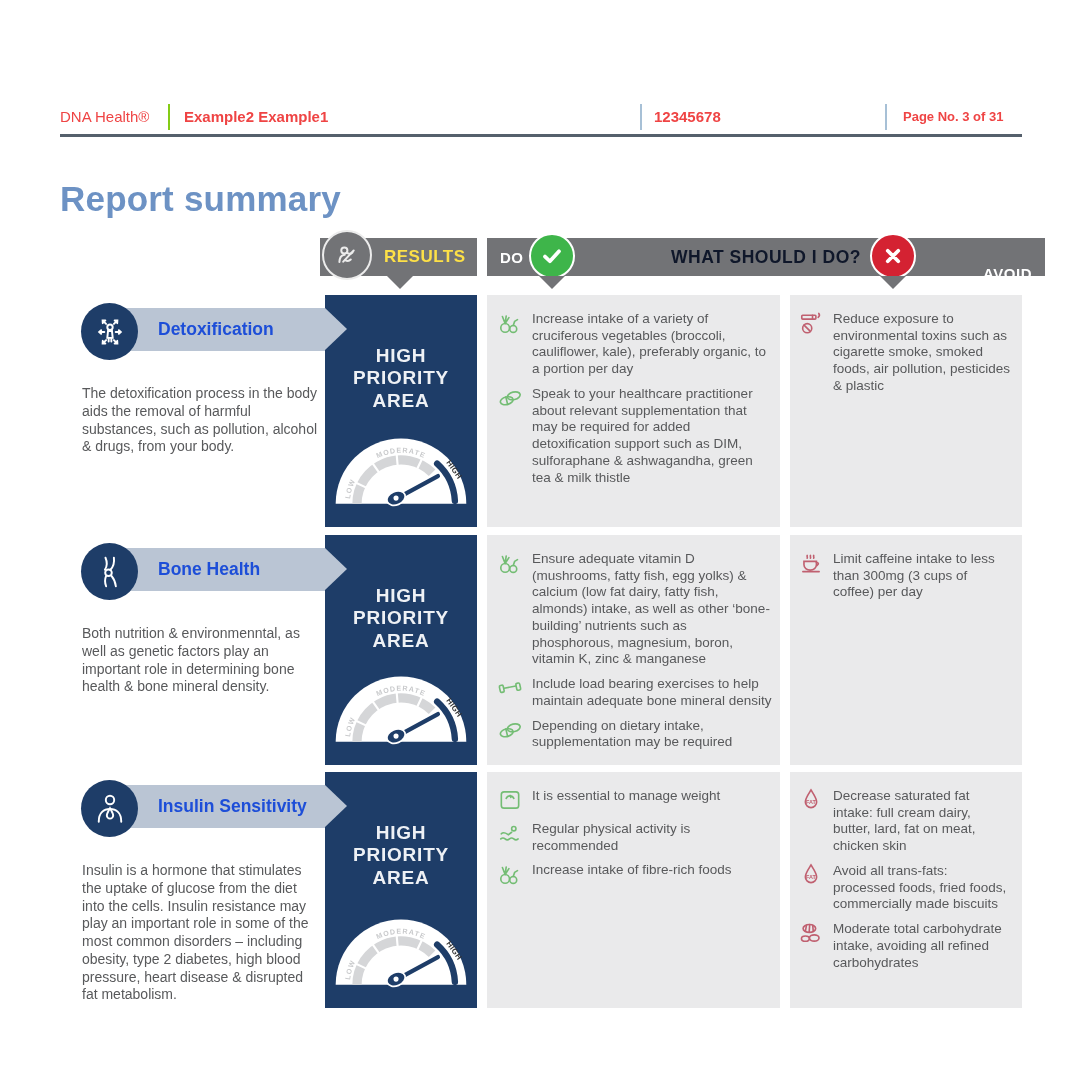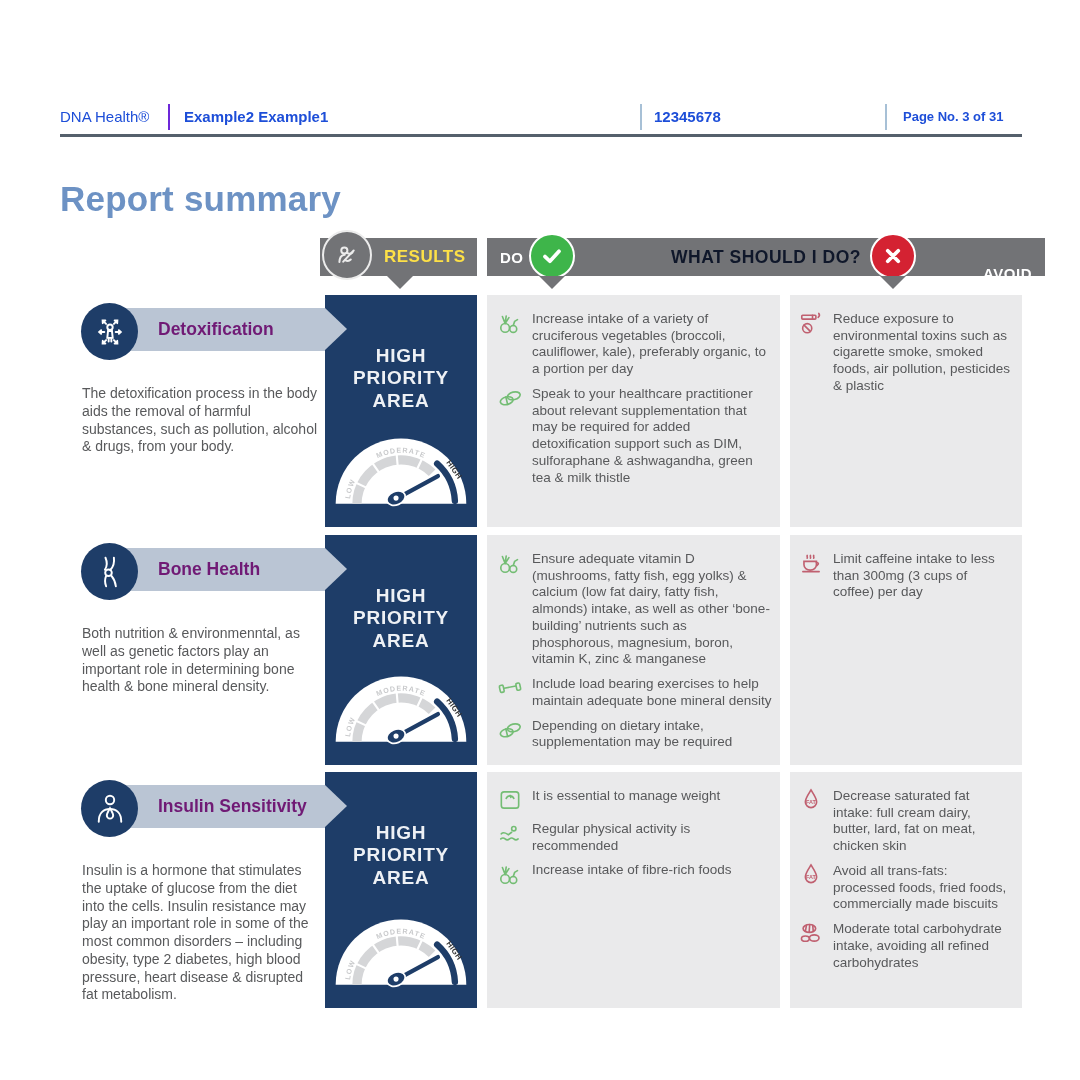--- a/index.html
+++ b/index.html
@@ -1,24 +1,24 @@
 <!DOCTYPE html>
 <html><head>
 <meta charset="utf-8">
 <style>
   html,body{margin:0;padding:0;background:#fff;}
   .page{position:relative;width:1080px;height:1080px;background:#ffffff;overflow:hidden;
         font-family:"Liberation Sans",sans-serif;color:#58595b;}
 
   
   .hdr{position:absolute;left:60px;top:99px;width:962px;height:38px;
-       border-bottom:3px solid #55606c;display:flex;align-items:center;color:#1d4ed8;box-sizing:border-box;}
+       border-bottom:3px solid #55606c;display:flex;align-items:center;color:#ef4444;box-sizing:border-box;}
   .hdr-cell{height:26px;display:flex;align-items:center;box-sizing:border-box;}
   .hdr-brand{width:108px;font-size:15px;}
-  .hdr-patient{flex:1;border-left:2px solid #6d28d9;padding-left:14px;font-weight:bold;font-size:15px;}
+  .hdr-patient{flex:1;border-left:2px solid #84cc16;padding-left:14px;font-weight:bold;font-size:15px;}
   .hdr-ref{width:245px;border-left:2px solid #a7c0d6;padding-left:12px;font-weight:bold;font-size:15px;}
   .hdr-page{width:137px;border-left:2px solid #a7c0d6;padding-left:16px;font-size:13px;font-weight:bold;}
 
   .title{position:absolute;left:60px;top:156px;font-size:35px;font-weight:600;color:#6d92c4;letter-spacing:.2px;}
 
   
   .results-seg{position:absolute;left:320px;top:238px;width:157px;height:38px;background:#727376;}
   .results-label{position:absolute;left:64px;top:0;height:38px;display:flex;align-items:center;
                  color:#fde047;font-weight:bold;font-size:17px;letter-spacing:.5px;}
   .results-icon{position:absolute;left:2px;top:-8px;width:50px;height:50px;border-radius:50%;
@@ -44,21 +44,21 @@
   #row-a{top:295px;height:232px;} #row-b{top:535px;height:230px;} #row-c{top:772px;height:236px;}
 
   .leftcol{position:absolute;left:60px;top:0;width:265px;height:100%;z-index:2;}
   .badge-circle{position:absolute;left:21px;top:8px;width:57px;height:57px;border-radius:50%;
                 background:#1e3d68;display:flex;align-items:center;justify-content:center;z-index:3;}
   .badge-circle svg{width:36px;height:36px;}
   .banner-bar{position:absolute;left:40px;top:13px;width:225px;height:43px;background:#bac5d4;
               display:flex;align-items:center;padding-left:58px;box-sizing:border-box;z-index:2;}
   .banner-bar::after{content:"";position:absolute;right:-22px;top:0;width:0;height:0;
               border-top:21.5px solid transparent;border-bottom:21.5px solid transparent;border-left:22px solid #bac5d4;}
-  .banner-title{font-size:17.5px;font-weight:bold;color:#701a75;}
+  .banner-title{font-size:17.5px;font-weight:bold;color:#1d4ed8;}
   .desc{position:absolute;left:22px;top:76px;width:237px;font-size:14px;line-height:1.27;color:#58595b;}
 
   .gaugecol{position:absolute;left:325px;top:0;width:152px;height:100%;background:#1e3d68;z-index:1;}
   .priority{margin-top:50px;text-align:center;color:#eef1f5;font-weight:bold;font-size:19px;
             line-height:1.18;letter-spacing:.8px;white-space:pre-line;}
   .gauge-svg{position:absolute;left:50%;transform:translateX(-50%);bottom:16px;width:142px;height:84px;}
   .g-small{font-size:10px;fill:#c9cacc;font-weight:bold;letter-spacing:1.5px;}
   .g-high{font-size:11px;fill:#333333;font-weight:bold;letter-spacing:.5px;}
 
   .panel{position:absolute;top:0;height:100%;background:#eaeaeb;box-sizing:border-box;}

